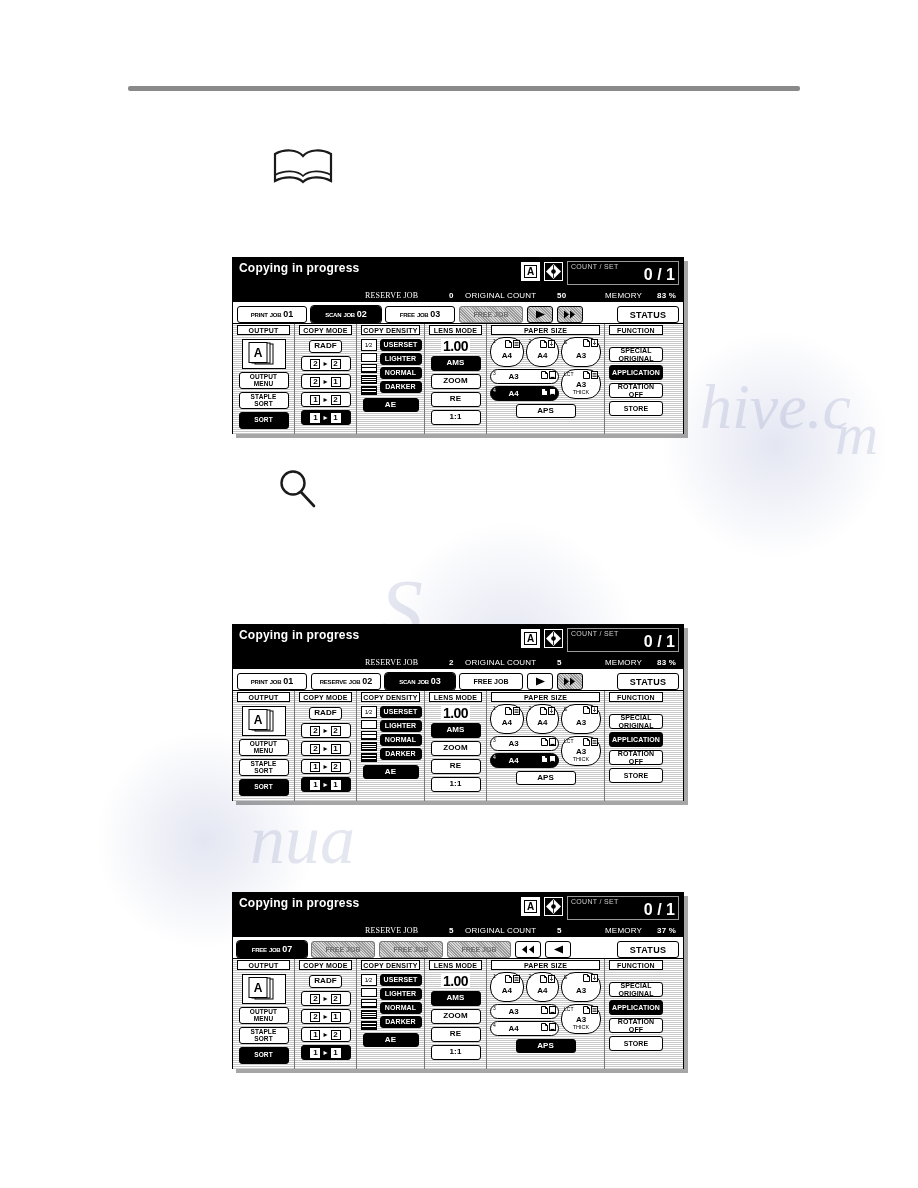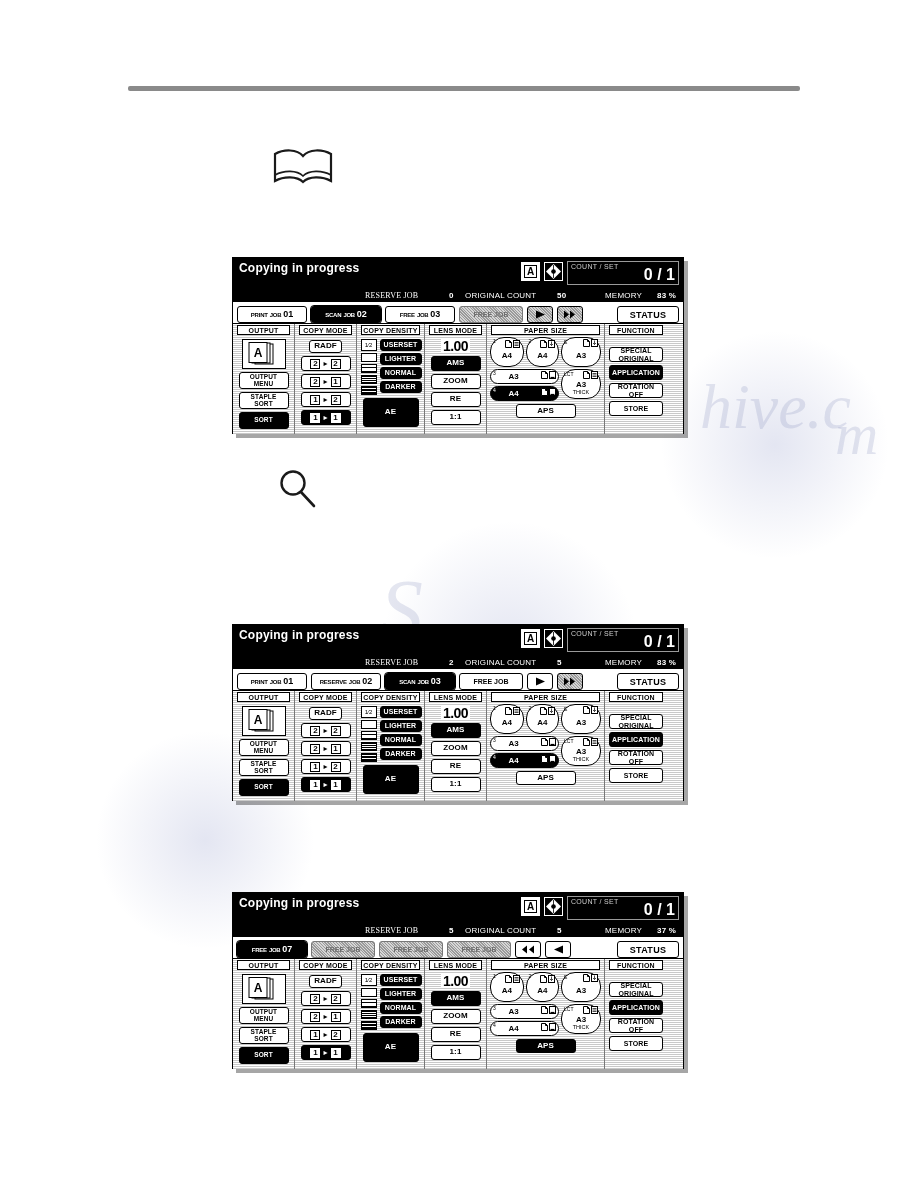--- a/index.html
+++ b/index.html
@@ -117,21 +117,21 @@
               padding-top:2px;}
   .dens-half{width:16px;height:12px;border:1px solid #000;background:#fff;font-size:6px;
              display:flex;align-items:center;justify-content:center;}
   .dcell{width:16px;height:9px;border:1px solid #000;}
   .dcell.d1{background:#fff;}
   .dcell.d2{background-image:repeating-linear-gradient(0deg,#000 0 1px,#fff 1px 4px);}
   .dcell.d3{background-image:repeating-linear-gradient(0deg,#000 0 1px,#fff 1px 2px);}
   .dcell.d4{background-image:repeating-linear-gradient(0deg,#000 0 2px,#fff 2px 3px);}
   .dens-btns{display:flex;flex-direction:column;gap:2px;padding-top:2px;}
   .dens-btns .btn{width:42px;height:12px;font-size:7px;}
-  .ae{width:56px;height:29px;margin-top:3px;}
+  .ae{width:56px;height:14px;margin-top:3px;}
 
   
   .c-lens{width:62px;}
   .lens-val{font-size:14px;font-weight:bold;line-height:1;margin:2px 0 3px;
             letter-spacing:-.5px;background:#fff;padding:0 2px;}
   .c-lens .btn{width:50px;height:15px;margin-bottom:3px;}
 
   
   .c-paper{width:118px;}
   .trays{display:flex;width:100%;gap:2px;padding:0 1px;}
@@ -179,20 +179,21 @@
     <circle cx="17" cy="15" r="11.5" stroke="#1a1a1a" stroke-width="2.4" fill="none"></circle>
     <line x1="25" y1="24" x2="38" y2="38" stroke="#1a1a1a" stroke-width="2.6" stroke-linecap="round"></line>
   </svg>
 </div>
 
 <div class="watermark">
   <div class="wm-blob" style="left:660px;top:330px;width:230px;height:230px;"></div>
   <div class="wm-blob" style="left:95px;top:730px;width:220px;height:220px;"></div>
   <div class="wm-blob" style="left:380px;top:520px;width:260px;height:260px;"></div>
   <div class="wm-txt" style="left:700px;top:370px;font-size:64px;">hive.c</div>
+  <div class="wm-txt" style="left:250px;top:800px;font-size:70px;">nua</div>
   <div class="wm-txt" style="left:380px;top:560px;font-size:86px;">S</div>
   <div class="wm-txt" style="left:835px;top:400px;font-size:60px;">m</div>
 </div>
 
 <div id="panels-root">
     <div class="panel" style="left: 232px; top: 257px; width: 452px; height: 177px;">
       <div class="lcd">
         <div class="lcd-head">
           <div class="lcd-title">Copying in progress</div>
           <div class="head-icons">

